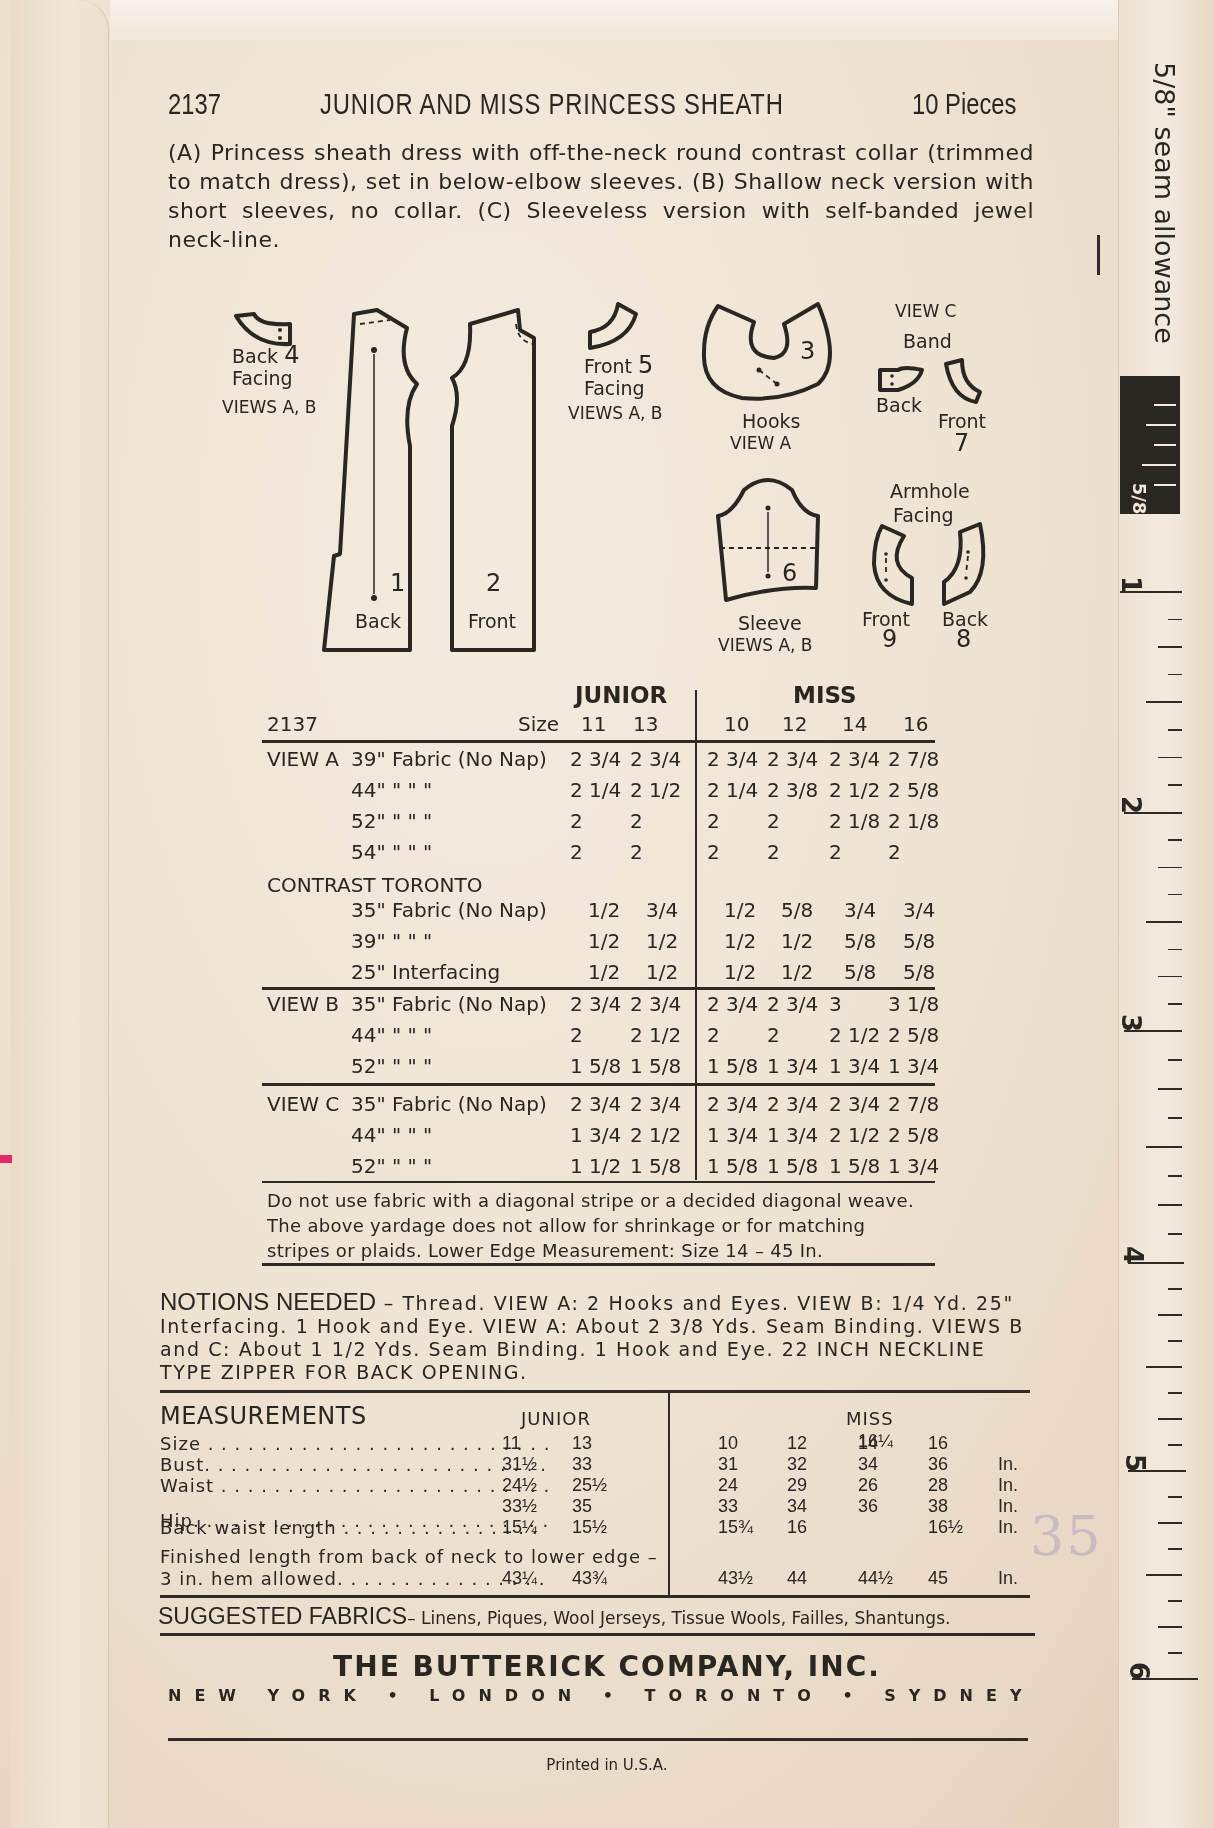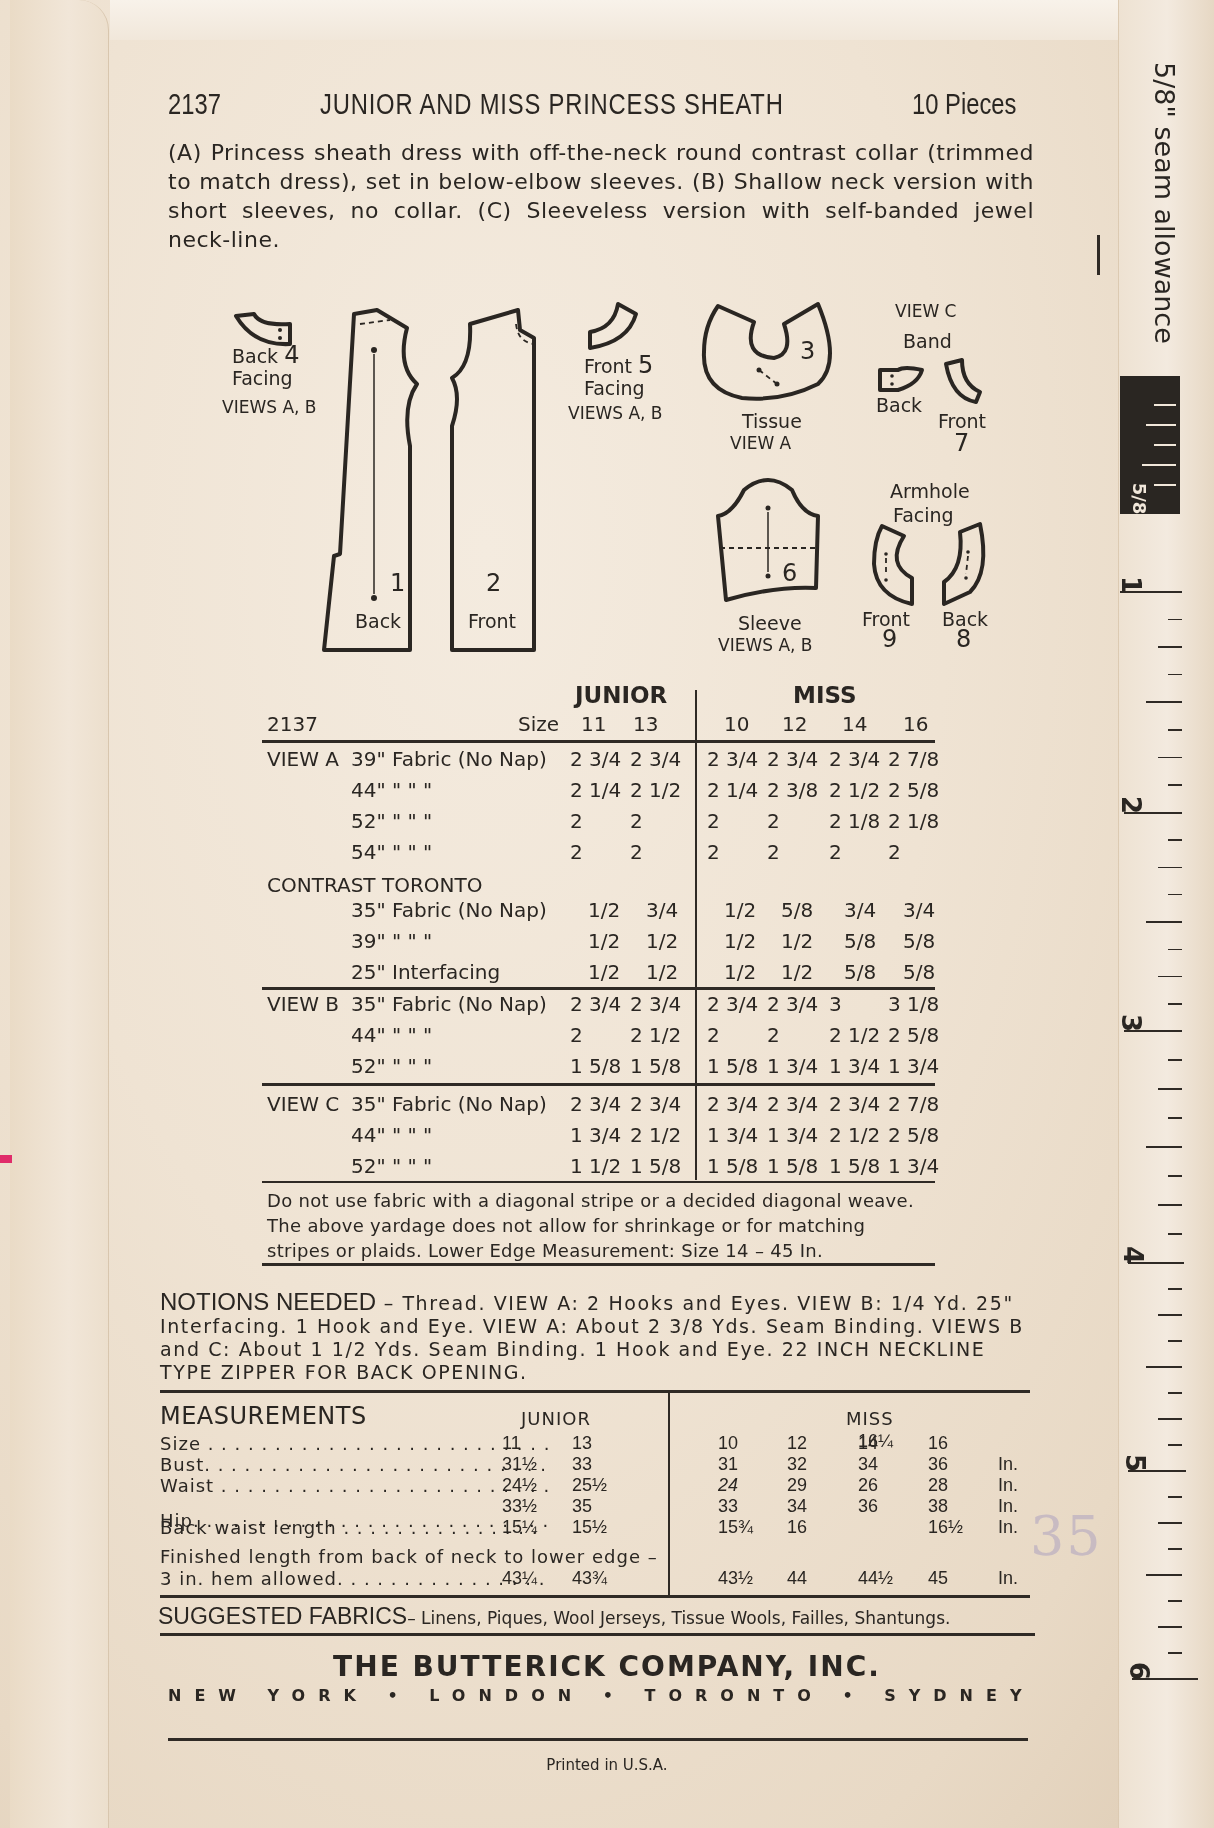--- a/index.html
+++ b/index.html
@@ -104,21 +104,21 @@
   </div>
   <div class="lbl lbl-sm" style="left:568px;top:402px;">VIEWS A, B</div>
 
   <svg class="piece" style="left:702px;top:302px;" width="134" height="100" viewBox="0 0 134 100">
     <path d="M16,4 L52,20 Q40,54 72,56 Q92,52 82,22 L116,2 Q140,60 116,82 Q80,100 40,96 Q0,88 2,50 Q2,24 16,4 Z"></path>
     <circle cx="57" cy="68" r="2.5"></circle>
       <circle cx="75" cy="82" r="2.5"></circle>
     <path class="dash" d="M57,68 L75,82"></path>
   </svg>
   <div class="lbl pnum" style="left:800px;top:340px;">3</div>
-  <div class="lbl" style="left:742px;top:410px;">Tissue</div>
+  <div class="lbl" style="left:742px;top:410px;">Hooks</div>
   <div class="lbl lbl-sm" style="left:730px;top:432px;">VIEW A</div>
 
   <svg class="piece" style="left:714px;top:476px;" width="108" height="128" viewBox="0 0 108 128">
     <path d="M4,40 Q18,38 30,14 Q54,-6 78,14 Q88,38 104,40 L102,112 Q60,110 12,124 L4,40 Z"></path>
     <circle cx="54" cy="32" r="2.5"></circle>
       <circle cx="54" cy="100" r="2.5"></circle>
     <path class="thin" d="M54,36 L54,96"></path>
     <path class="dash" d="M6,72 L102,72"></path>
   </svg>
   <div class="lbl pnum" style="left:782px;top:562px;">6</div>
@@ -313,21 +313,21 @@
   <div class="mval" style="left:572px;top:1454px;">33</div>
   <div class="mval" style="left:718px;top:1454px;">31</div>
   <div class="mval" style="left:787px;top:1454px;">32</div>
   <div class="mval" style="left:858px;top:1454px;">34</div>
   <div class="mval" style="left:928px;top:1454px;">36</div>
   <div class="mval" style="left:998px;top:1454px;">In.</div>
 
   <div class="meas" style="left:160px;top:1475px;">Waist . . . . . . . . . . . . . . . . . . . . . . . . .</div>
   <div class="mval" style="left:502px;top:1475px;">24½</div>
   <div class="mval" style="left:572px;top:1475px;">25½</div>
-  <div class="mval" style="left:718px;top:1475px;font-style:italic;">24</div>
+  <div class="mval" style="left:718px;top:1475px;">24</div>
   <div class="mval" style="left:787px;top:1475px;">29</div>
   <div class="mval" style="left:858px;top:1475px;">26</div>
   <div class="mval" style="left:928px;top:1475px;">28</div>
   <div class="mval" style="left:998px;top:1475px;">In.</div>
 
   <div class="meas" style="left:160px;top:1496px;margin-top:14px;">Hip. . . . . . . . . . . . . . . . . . . . . . . . . . .</div>
   <div class="mval" style="left:502px;top:1496px;">33½</div>
   <div class="mval" style="left:572px;top:1496px;">35</div>
   <div class="mval" style="left:718px;top:1496px;">33</div>
   <div class="mval" style="left:787px;top:1496px;">34</div>

